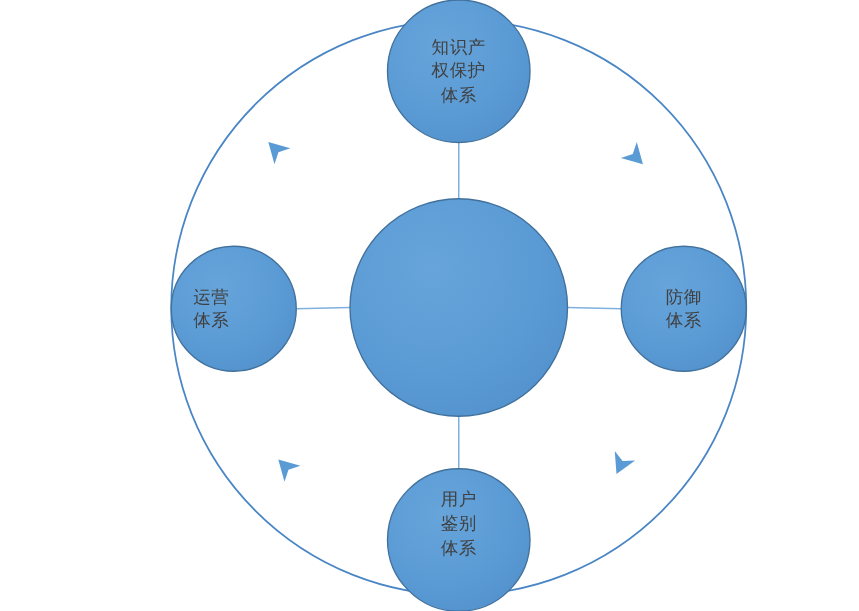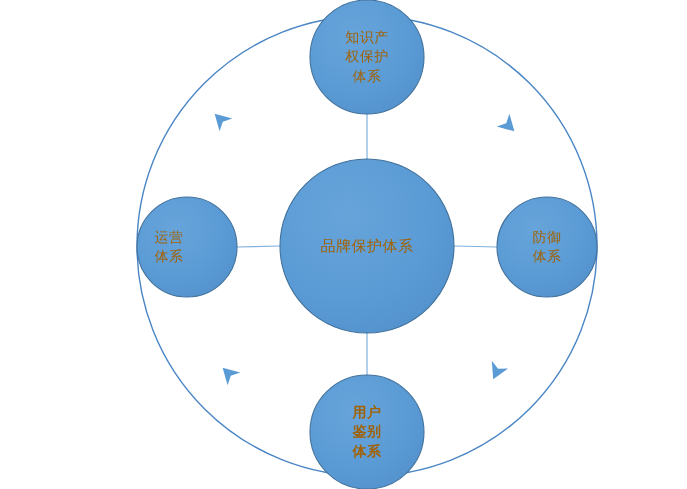--- a/index.html
+++ b/index.html
@@ -24,21 +24,21 @@
     top: 0;
     width: 687px;
     height: 489px;
   }
   .node-label {
     position: absolute;
     display: flex;
     flex-direction: column;
     align-items: center;
     justify-content: center;
-    color: #a16207;
+    color: #404040;
     text-align: center;
     pointer-events: none;
     line-height: 1.38;
     letter-spacing: 0.5px;
     white-space: nowrap;
   }
   .node-label span {
     display: block;
   }
   .label-center {
@@ -83,36 +83,33 @@
       <path d="M 0,-9 L 9,7 L 0,2.5 L -9,7 Z" fill="#5B9BD5"></path>
     </g>
     <g transform="translate(229,374) rotate(-45)">
       <path d="M 0,-9 L 9,7 L 0,2.5 L -9,7 Z" fill="#5B9BD5"></path>
     </g>
     <g transform="translate(497,371) rotate(-155)">
       <path d="M 0,-9 L 9,7 L 0,2.5 L -9,7 Z" fill="#5B9BD5"></path>
     </g>
   </svg>
 
-  <div class="node-label label-center" style="left:280px; top:159px; width:174px; height:174px;">
-    <span>品牌保护体系</span>
-  </div>
 
   <div class="node-label label-satellite" style="left:310px; top:0px; width:114px; height:114px;">
     <span>知识产</span>
     <span>权保护</span>
     <span>体系</span>
   </div>
 
   <div class="node-label label-satellite" style="left:497px; top:197px; width:100px; height:100px;">
     <span>防御</span>
     <span>体系</span>
   </div>
 
-  <div class="node-label label-satellite" style="left:310px; top:375px; width:114px; height:114px;font-weight:bold;">
+  <div class="node-label label-satellite" style="left:310px; top:362px; width:114px; height:114px;">
     <span>用户</span>
     <span>鉴别</span>
     <span>体系</span>
   </div>
 
   <div class="node-label label-satellite" style="left:119px; top:197px; width:100px; height:100px;">
     <span>运营</span>
     <span>体系</span>
   </div>
 

